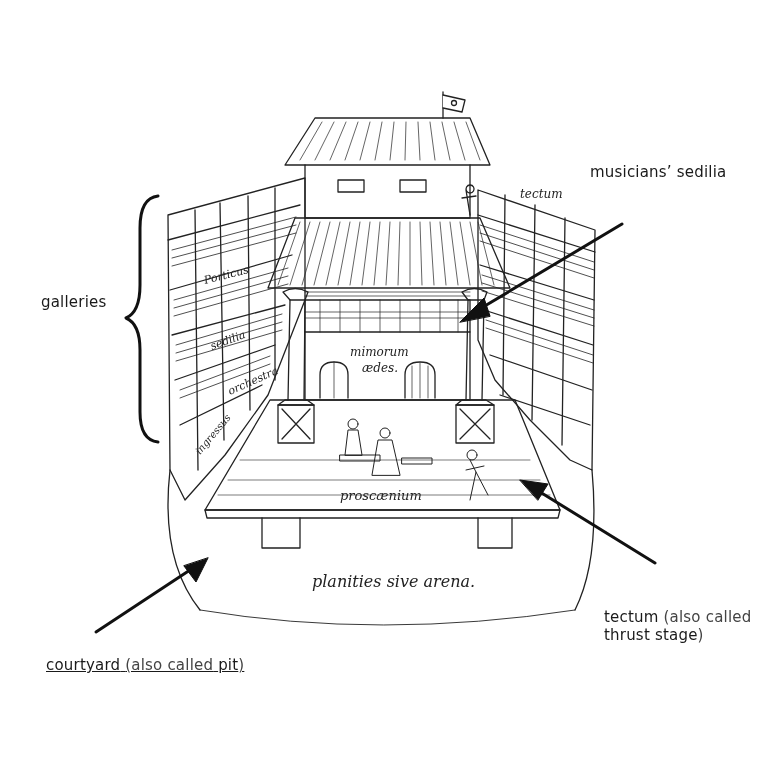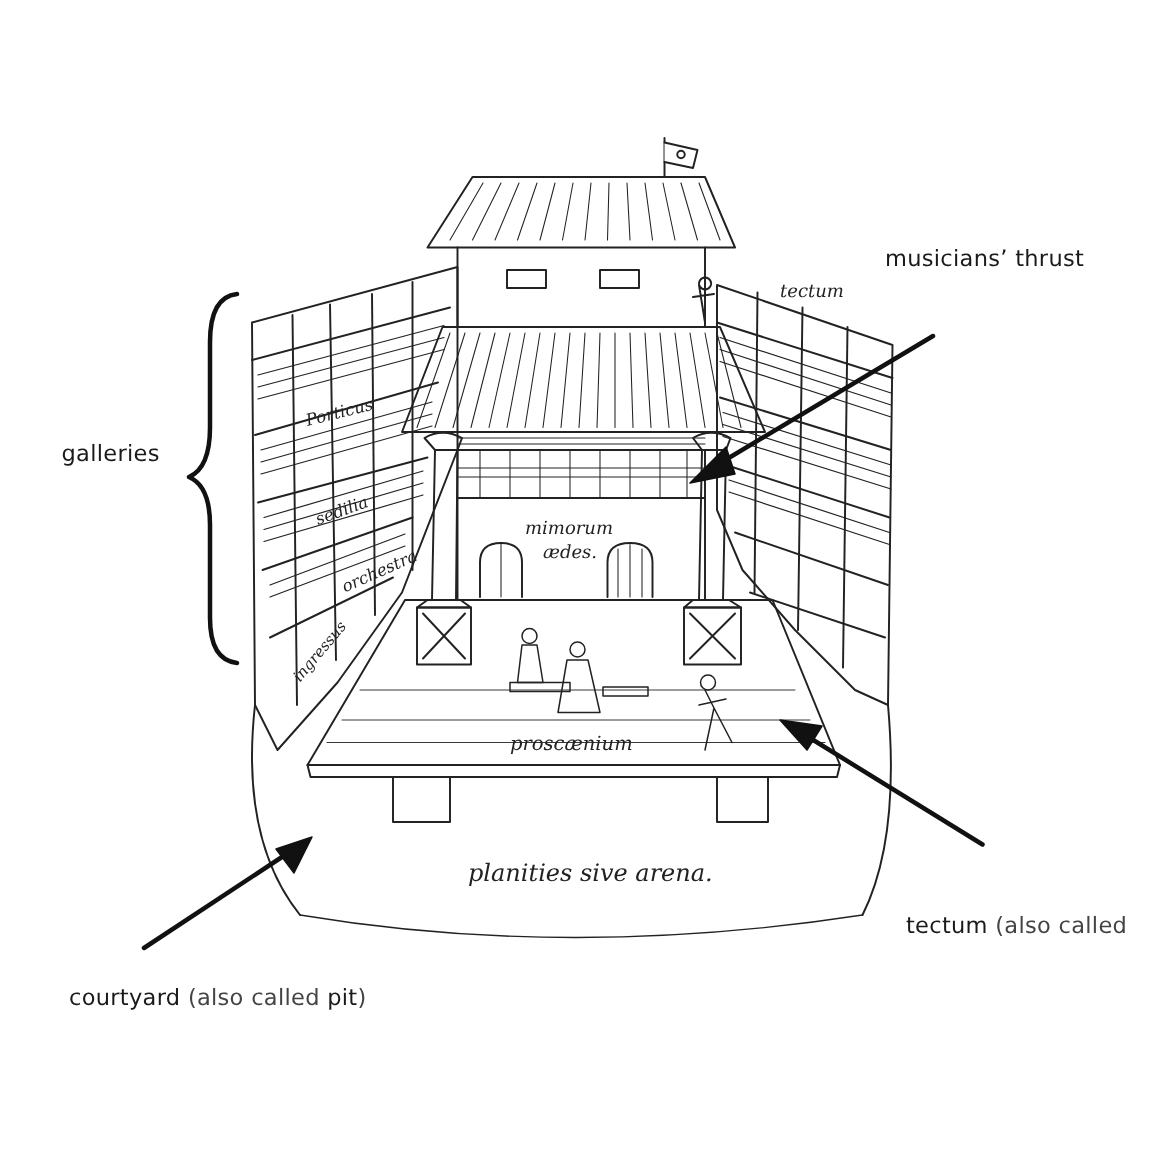--- a/index.html
+++ b/index.html
@@ -205,28 +205,29 @@
   <text class="hand" x="212" y="350" font-size="11" transform="rotate(-20 212 350)">sedilia</text>
   <text class="hand" x="230" y="395" font-size="11" transform="rotate(-24 230 395)">orchestra</text>
   <text class="hand" x="200" y="455" font-size="10" transform="rotate(-50 200 455)">ingressus</text>
   <text class="hand" x="350" y="356" font-size="12">mimorum</text>
   <text class="hand" x="362" y="372" font-size="12">ædes.</text>
   <text class="hand" x="340" y="500" font-size="13">proscænium</text>
   <text class="hand" x="312" y="587" font-size="16">planities sive arena.</text>
 </svg>
 
 <div class="label" style="left:590px; top:163px;">
-  <span>musicians’ thrust</span>
+  <span>musicians’ sedilia</span>
 </div>
 
 <div class="label" style="left:41px; top:293px;">
   <span>galleries</span>
 </div>
 
 <div class="label" style="left:604px; top:608px;">
   <div><span>tectum</span> <span class="soft">(also called</span></div>
-</div>
-
-<div class="label" style="left:46px; top:656px;">
+  <div><span>thrust stage</span><span class="soft">)</span></div>
+</div>
+
+<div class="label" style="left:46px; top:656px;text-decoration:underline;">
   <span>courtyard</span>
   <span class="soft">(also called</span>
   <span>pit</span><span class="soft">)</span>
 </div>
 
 </body></html>

